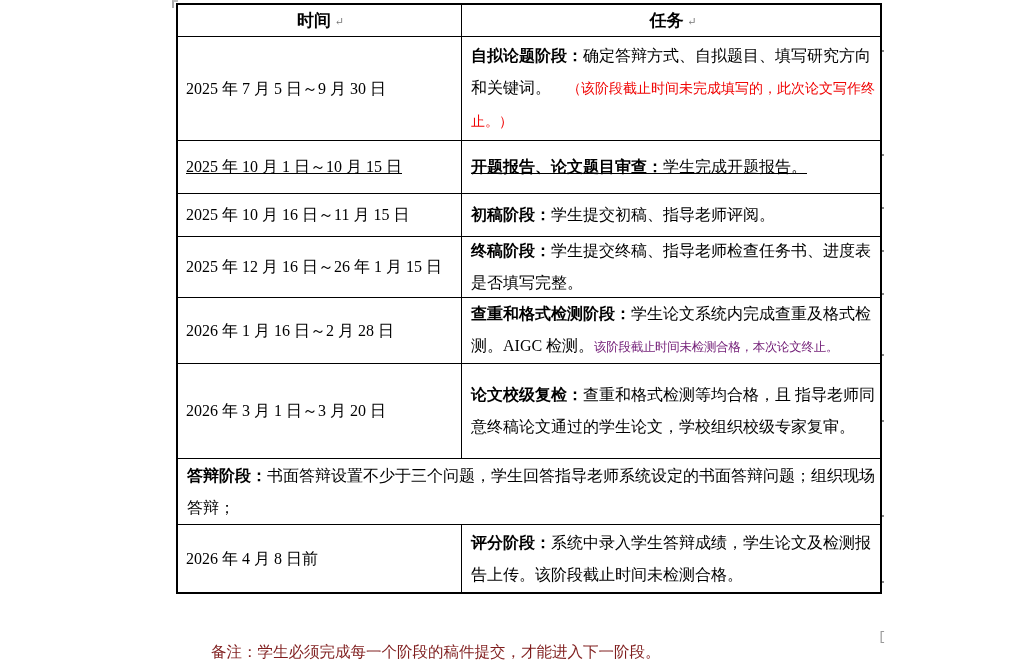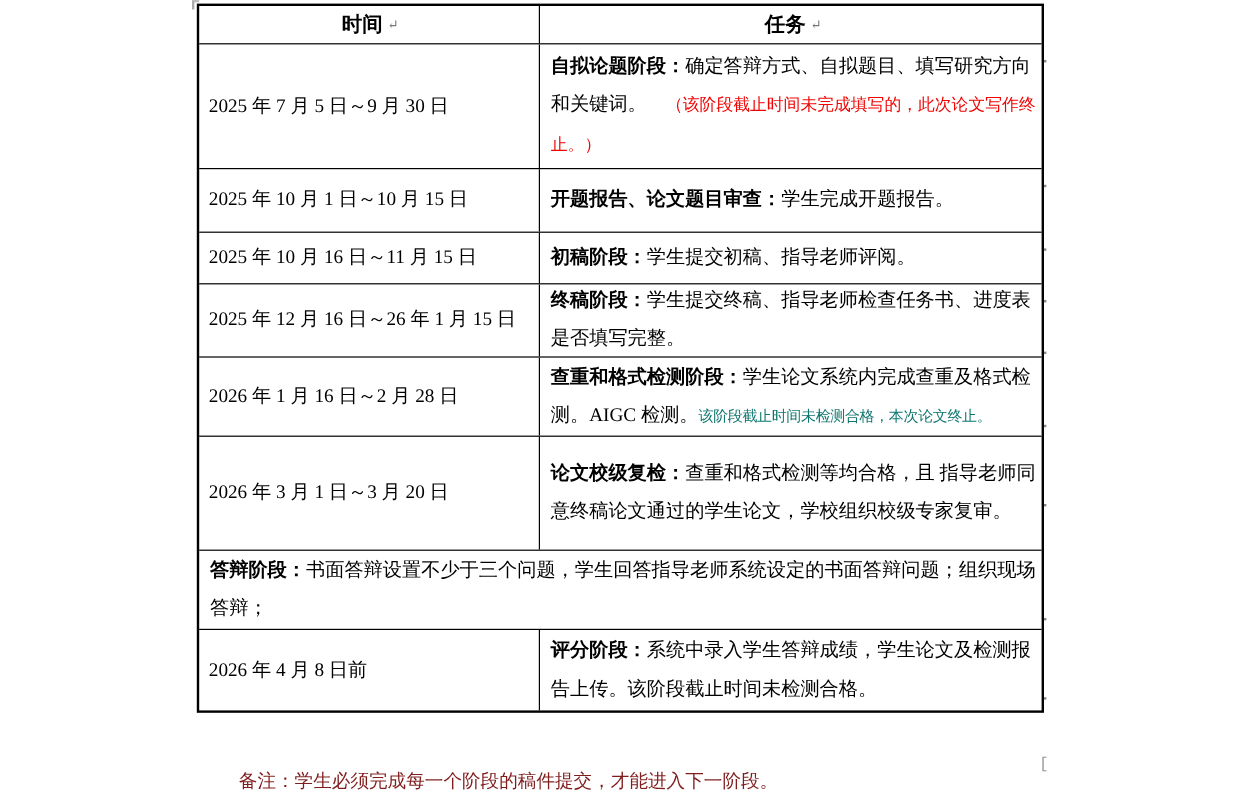--- a/index.html
+++ b/index.html
@@ -1,21 +1,21 @@
 <!DOCTYPE html>
 <html><head>
 <meta charset="utf-8">
 <style>
   html,body{margin:0;padding:0;background:#ffffff;}
   body{
     width:1034px;height:664px;overflow:hidden;position:relative;
     font-family:"Liberation Serif","DejaVu Serif",serif;
     color:#000;
   }
-  .page{position:absolute;inset:0;background:#fff;}
+  .page{position:absolute;inset:0;background:#fff;margin-left:12px;}
 
   
   .tbl{
     position:absolute;left:164px;top:3px;width:702px;
     border:2px solid #000;background:#fff;box-sizing:content-box;
   }
   .row{display:flex;box-sizing:border-box;border-bottom:1px solid #000;}
   #rows .row:last-child{border-bottom:none;}
   .cell{box-sizing:border-box;display:flex;align-items:center;}
   .cell-time{
@@ -25,21 +25,21 @@
   .cell-task{
     flex:1;padding:2px 5px 2px 9px;font-size:16px;line-height:32px;
   }
   .cin{display:block;width:100%;}
   .header-row{height:32px;}
   .header-cell{justify-content:center;font-weight:bold;font-size:17px;line-height:28px;}
   .pmark{font-size:11px;color:#777;margin-left:4px;font-weight:normal;}
   .seg-b{font-weight:bold;}
   .seg-n{font-weight:normal;}
   .seg-r{color:#f00404;font-size:14px;}
-  .seg-rs{color:#0f766e;font-size:12.5px;letter-spacing:-0.3px;}
+  .seg-rs{color:#701a75;font-size:12.5px;letter-spacing:-0.3px;}
 
   
   .note{
     position:absolute;left:199px;top:642px;font-size:15.5px;line-height:20px;color:#7f1d1d;
   }
 
   
   .anchor-mark{
     position:absolute;left:160px;top:0;width:6px;height:8px;
     border-left:2px solid #aaa;border-top:2px solid #bbb;box-sizing:border-box;
@@ -70,21 +70,21 @@
     </div>
     <div id="rows">
         <div class="row" style="height: 104px;">
           <div class="cell cell-time">
             <div class="cin">2025 年 7 月 5 日～9 月 30 日</div>
           </div>
           <div class="cell cell-task">
             <div class="cin"><span class="seg-b">自拟论题阶段：</span><span class="seg-n">确定答辩方式、自拟题目、填写研究方向和关键词。　</span><span class="seg-r">（该阶段截止时间未完成填写的，此次论文写作终止。）</span></div>
           </div>
         </div>
-        <div class="row" style="height: 53px;">
+        <div class="row" style="height: 53px; text-decoration: underline;">
           <div class="cell cell-time">
             <div class="cin">2025 年 10 月 1 日～10 月 15 日</div>
           </div>
           <div class="cell cell-task">
             <div class="cin"><span class="seg-b">开题报告、论文题目审查：</span><span class="seg-n">学生完成开题报告。</span></div>
           </div>
         </div>
         <div class="row" style="height: 43px;">
           <div class="cell cell-time">
             <div class="cin">2025 年 10 月 16 日～11 月 15 日</div>

